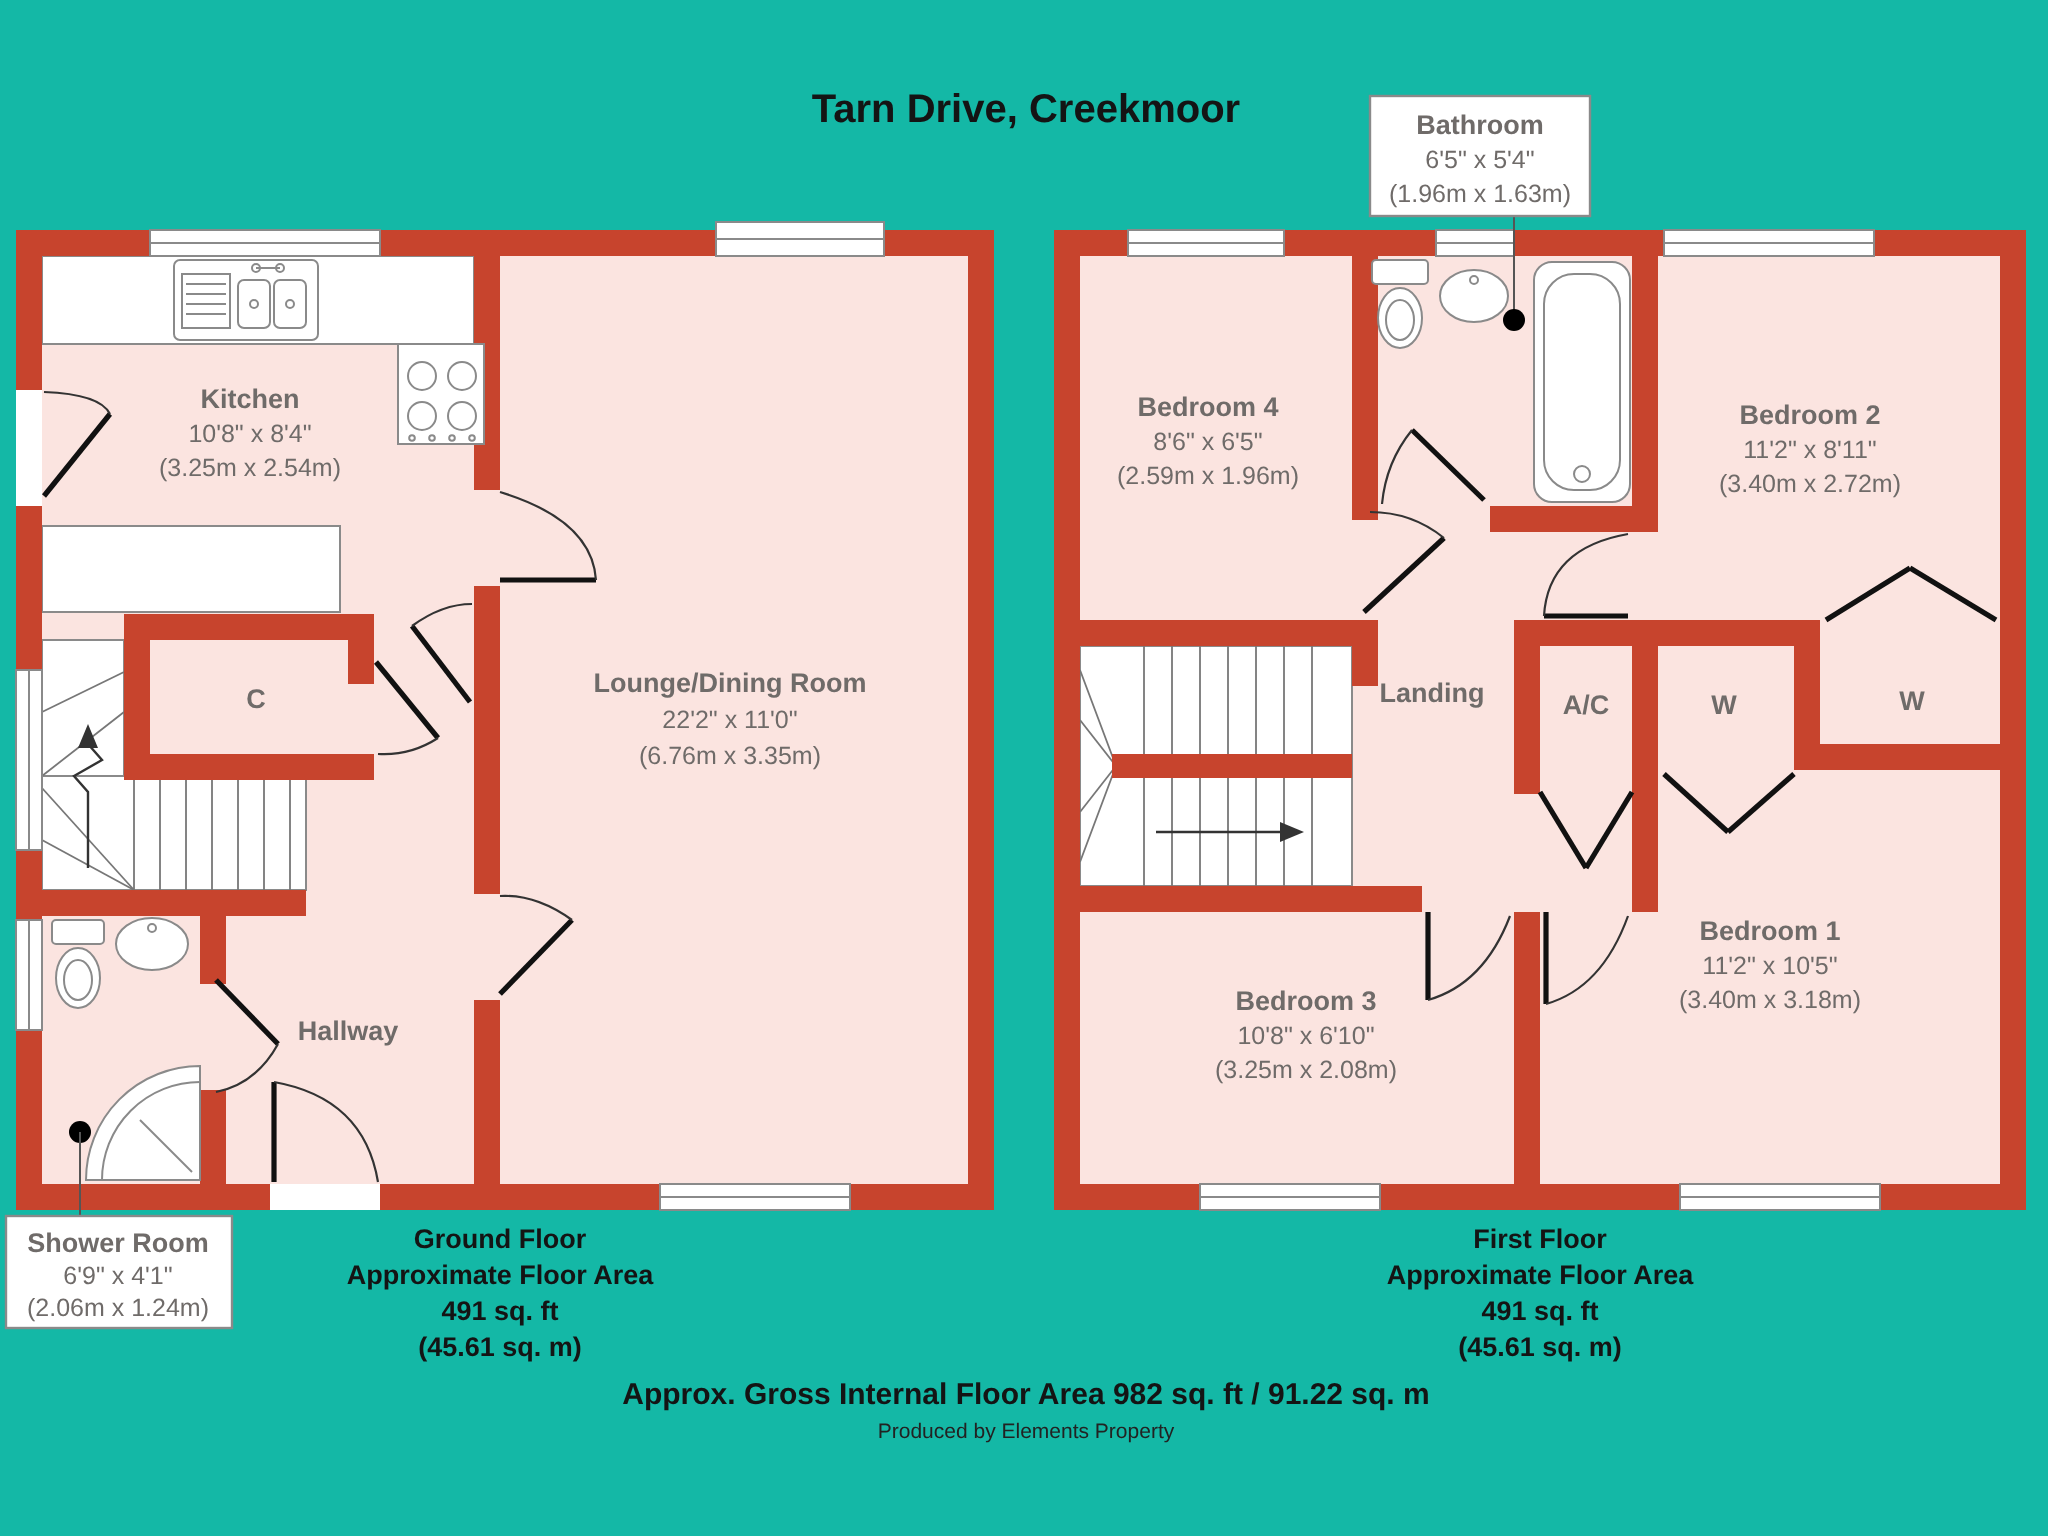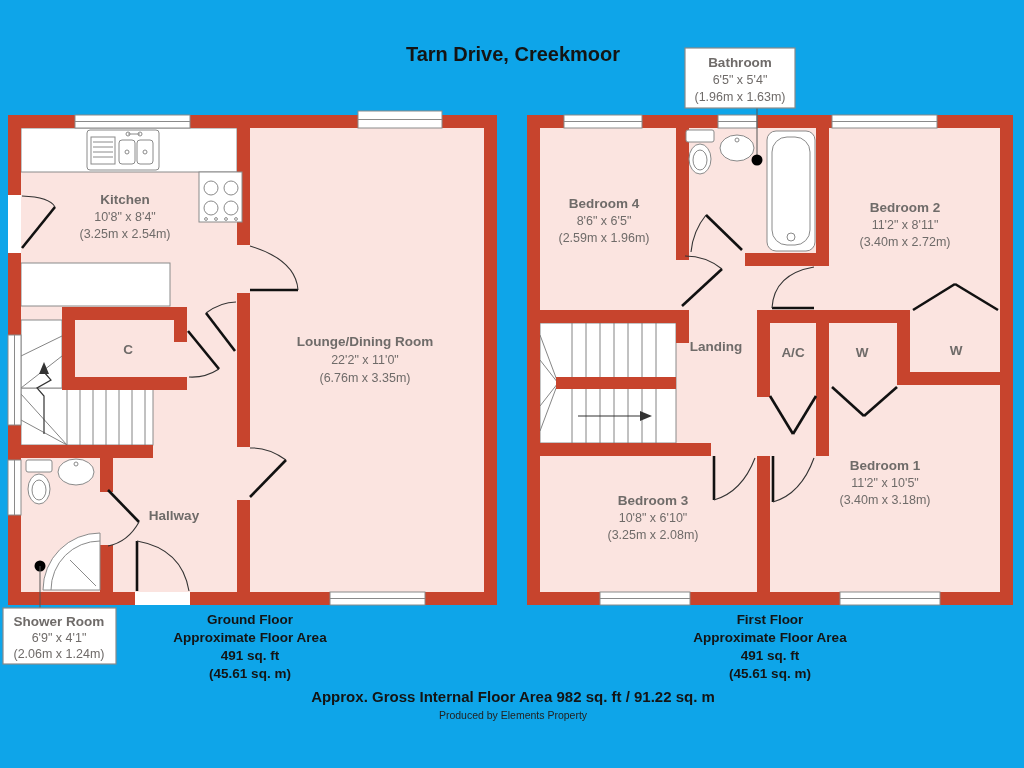--- a/index.html
+++ b/index.html
@@ -1,17 +1,17 @@
 <!DOCTYPE html>
 <html style="--wall: #c7442d; --room: #fbe4e0;"><head>
 <meta charset="utf-8">
 <style>
   :root { --wall:#c7442d; --room:#fbe4e0; }
   html,body { margin:0; padding:0; background:#fff; }
-  .page { width:1024px; height:768px; background:#0ea5e9; position:relative; overflow:hidden;
+  .page { width:1024px; height:768px; background:#14b8a6; position:relative; overflow:hidden;
           font-family:"Liberation Sans", sans-serif; }
   svg text { font-family:"Liberation Sans", sans-serif; }
   .wall  { fill:var(--wall); }
   .room  { fill:var(--room); }
   .fix   { fill:#fff; stroke:#8a8a8a; stroke-width:1; }
   .fixl  { stroke:#8a8a8a; stroke-width:1; fill:none; }
   .win   { fill:#fff; stroke:#8a8a8a; stroke-width:1; }
   .winl  { stroke:#8a8a8a; stroke-width:1; }
   .gap   { fill:#fff; }
   .arc   { stroke:#333; stroke-width:1.1; fill:none; }

